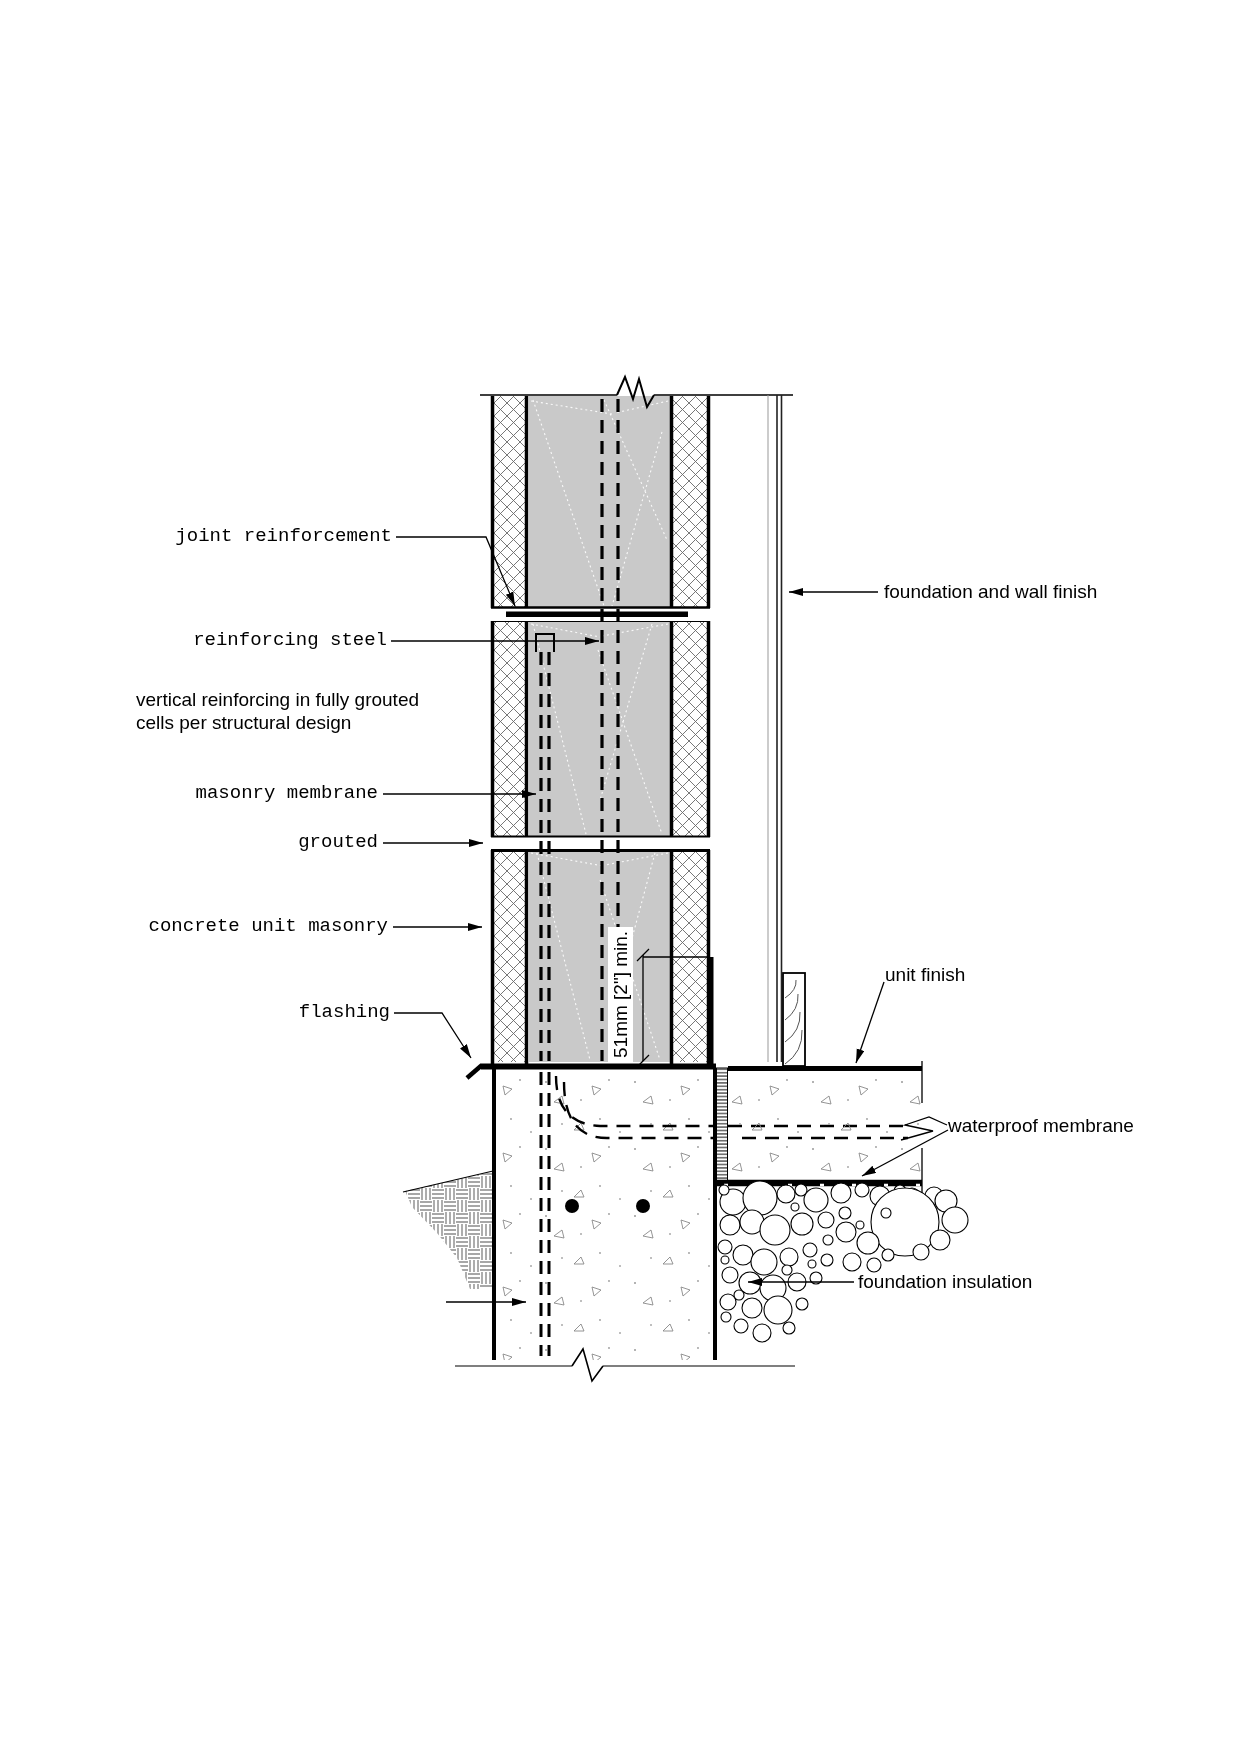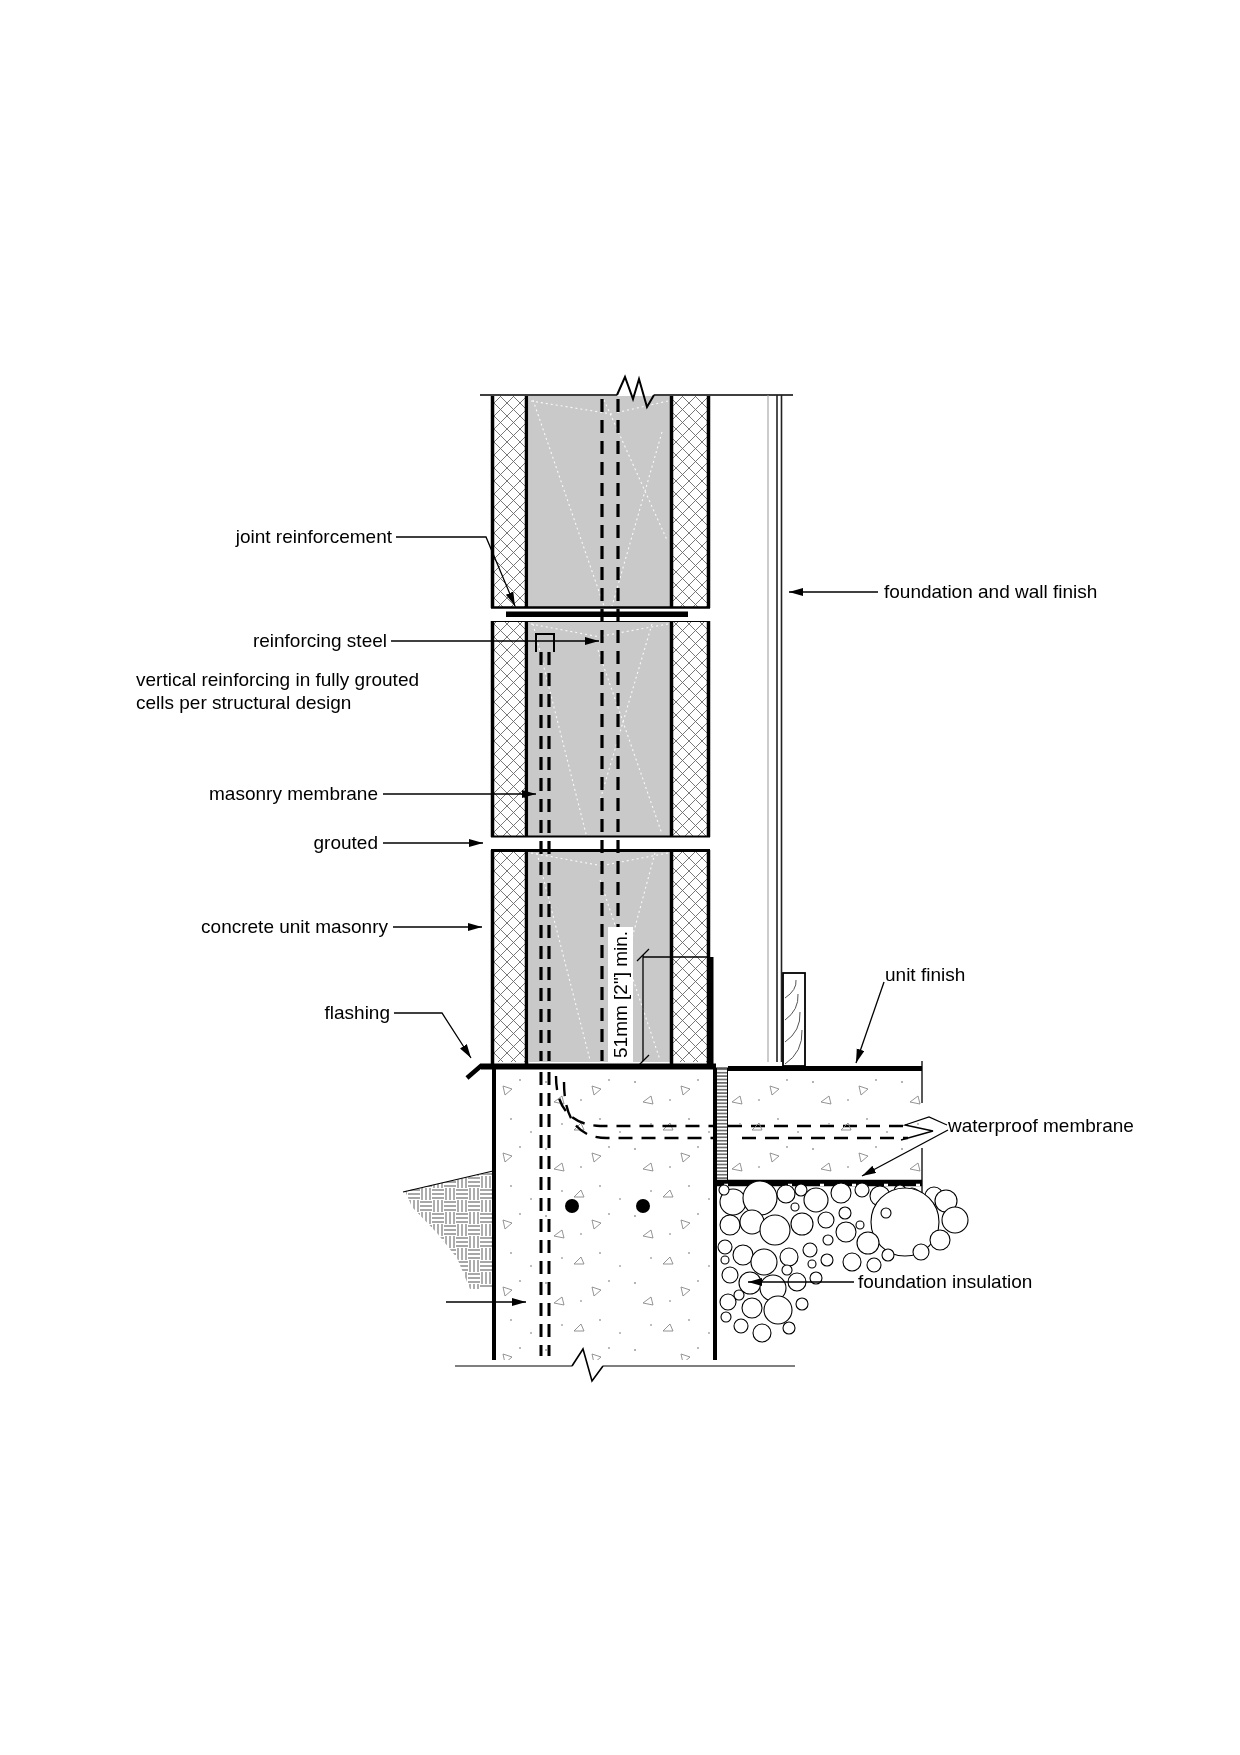--- a/index.html
+++ b/index.html
@@ -1,21 +1,21 @@
 <!DOCTYPE html>
 <html><head>
 <meta charset="utf-8">
 <style>
   html,body{margin:0;padding:0;background:#fff;}
   #page{position:relative;width:1240px;height:1755px;background:#fff;overflow:hidden;
         font-family:"Liberation Sans",sans-serif;}
   svg{position:absolute;left:0;top:0;}
   .lbl{position:absolute;font-size:19px;line-height:23px;color:#000;white-space:nowrap;}
-  .lbl.right{text-align:center;}
-  .lbl.wrap{white-space:normal;}
+  .lbl.right{text-align:center;font-family:Liberation Mono, monospace;}
+  .lbl.wrap{white-space:normal;margin-top:20px;}
   .lbl.vdim{left:608px;top:1062px;transform-origin:0 0;transform:rotate(-90deg);
             background:#fff;padding:1px 4px;white-space:nowrap;}
 </style>
 </head>
 <body>
 
 <div id="page">
 
 <svg width="1240" height="1755" viewBox="0 0 1240 1755">
   <defs>

